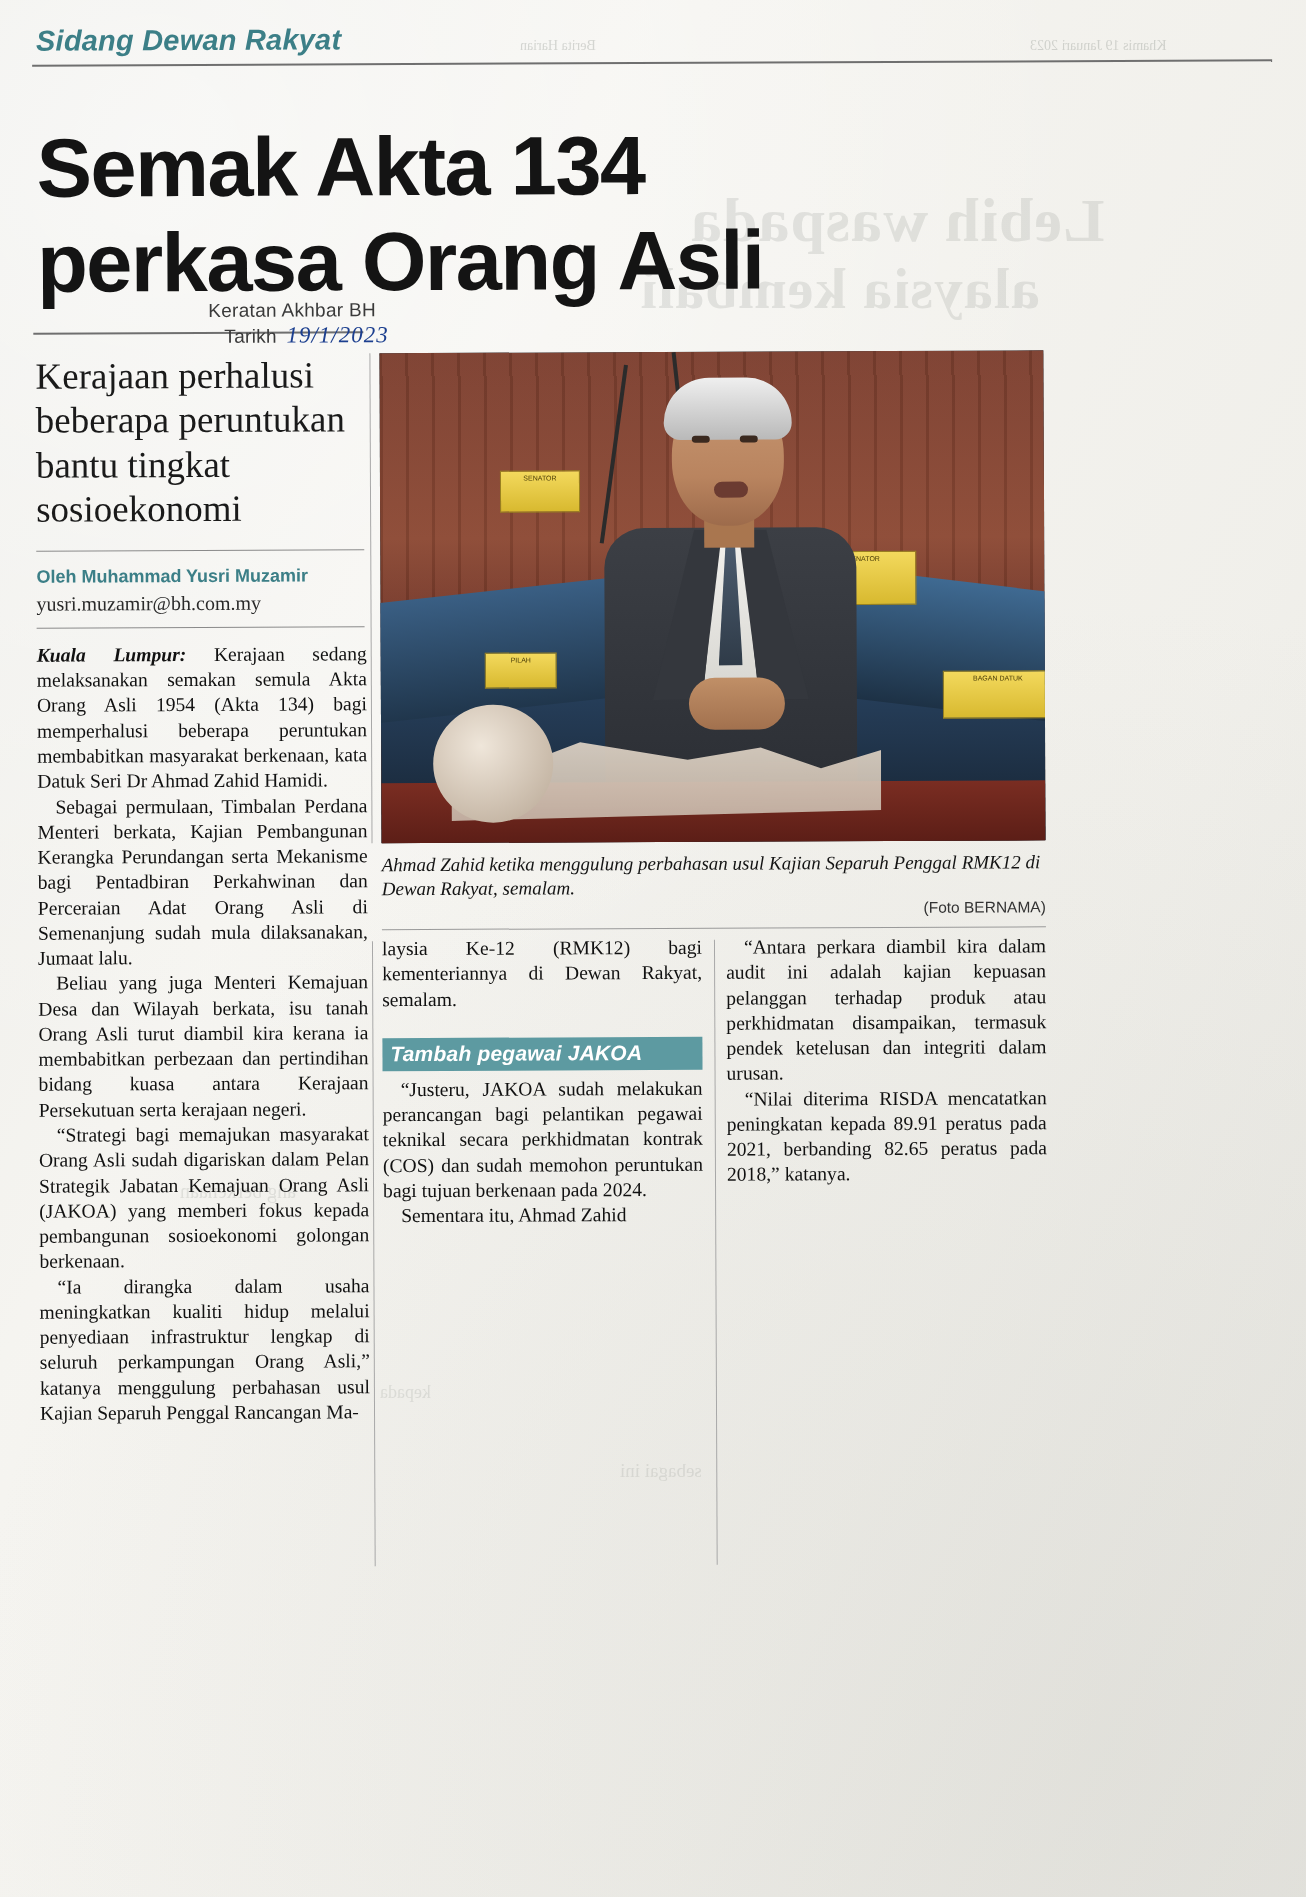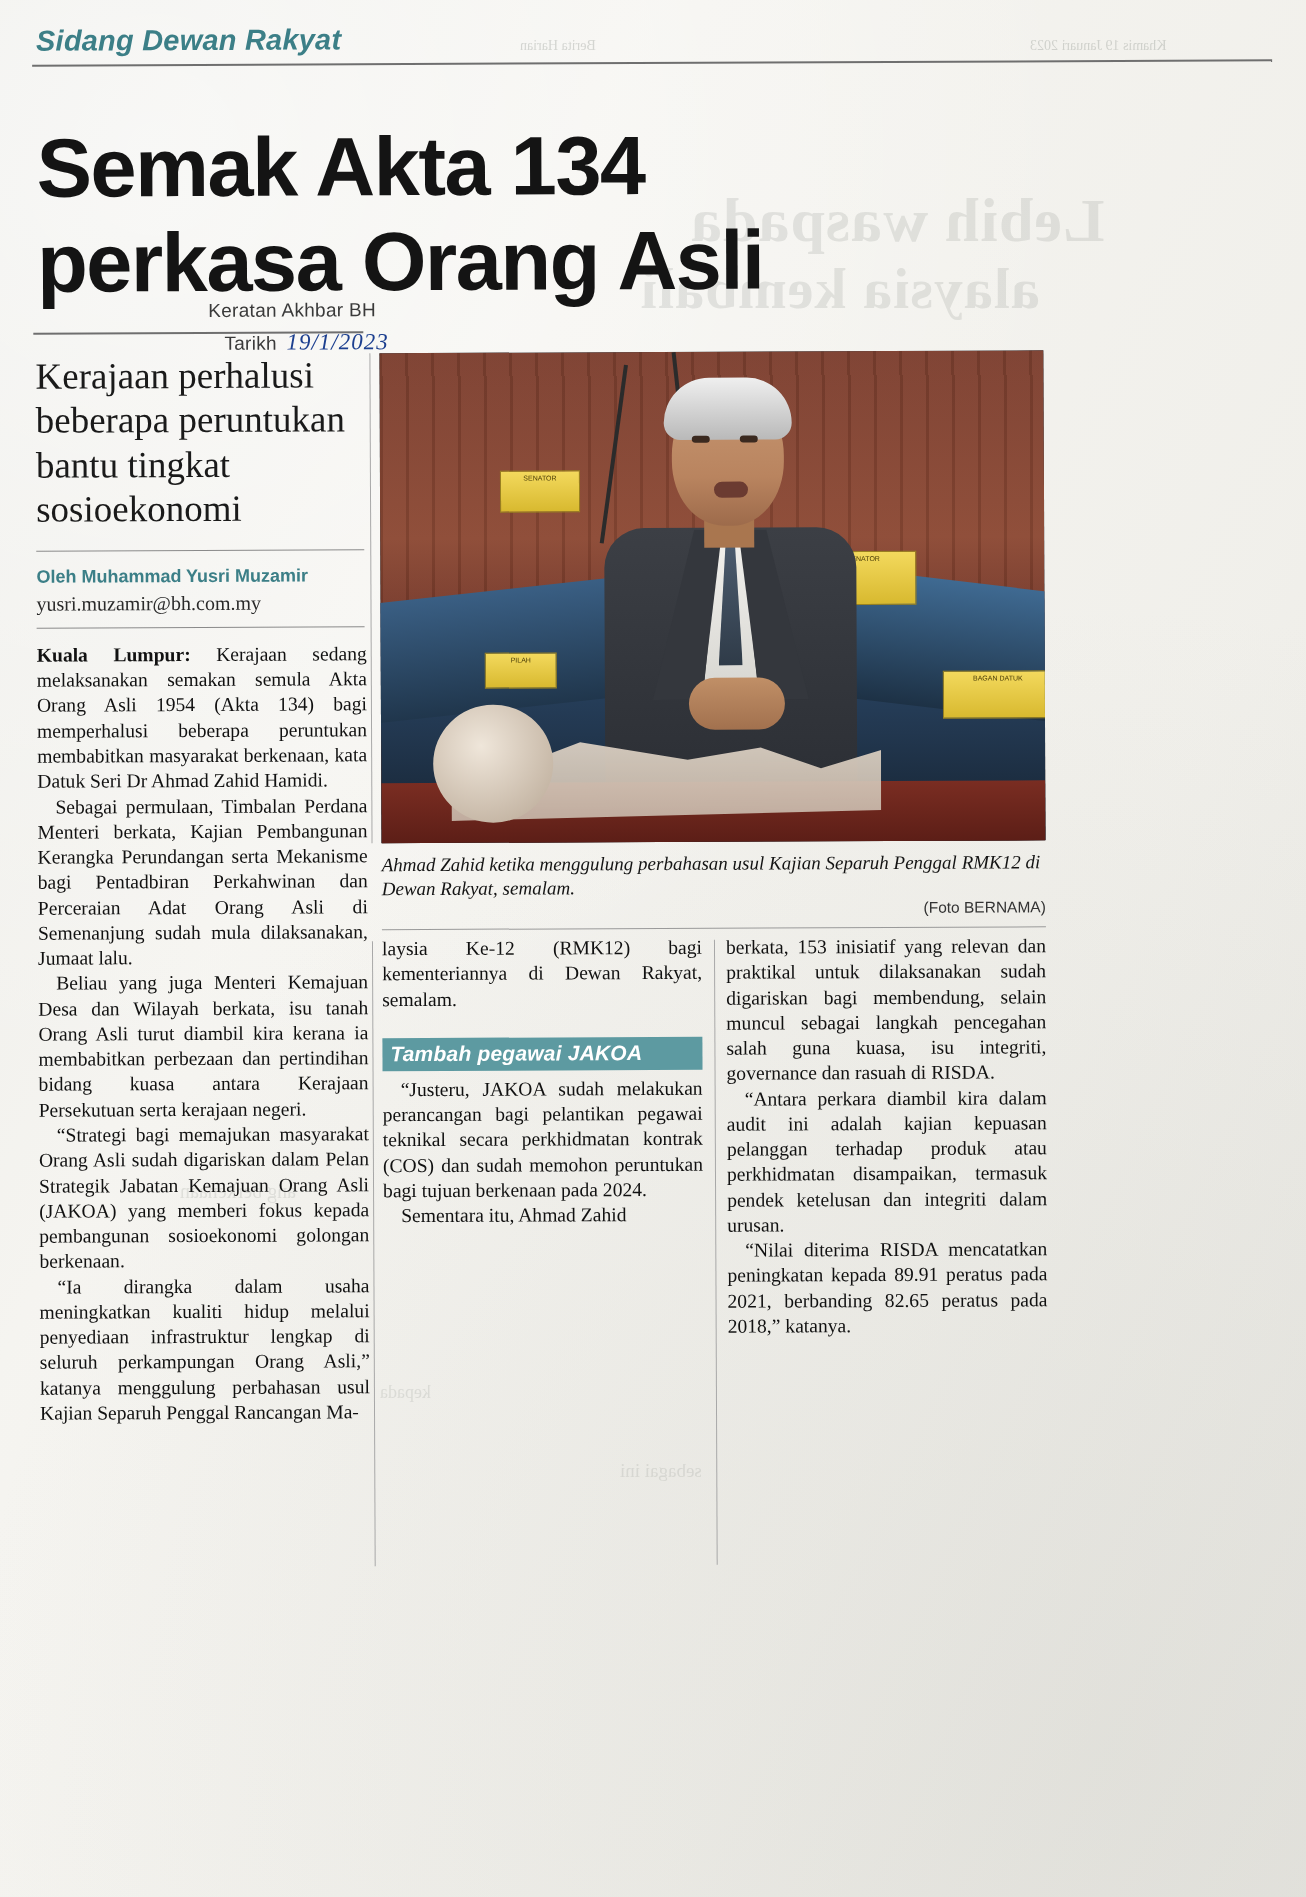--- a/index.html
+++ b/index.html
@@ -109,21 +109,21 @@
   
   .stamp {
     position: absolute;
     top: 298px;
     left: 211px;
     font-family: "Liberation Sans", sans-serif;
     font-size: 19px;
     color: #3a3a3a;
     letter-spacing: 0.3px;
   }
-  .stamp .line2 { margin-top: 8px; margin-left: 16px; }
+  .stamp .line2 { margin-top: 1px; margin-left: 16px; }
   .hand {
     font-family: "Liberation Serif", serif;
     font-size: 23px;
     color: #1c3f8f;
     font-style: italic;
     letter-spacing: 1px;
     margin-left: 4px;
   }
 
   
@@ -168,21 +168,21 @@
 
   .body-text {
     font-family: "Liberation Serif", serif;
     font-size: 19.6px;
     line-height: 1.29;
     text-align: justify;
     color: #111;
   }
   .body-text p { margin: 0; text-indent: 18px; }
   .body-text p.first { text-indent: 0; }
-  .lead-in { font-weight: bold; }
+  .lead-in { font-weight: bold; font-style: italic; }
 
   .col-left .body-text { margin-top: 14px; }
 
   
   .photo {
     position: absolute;
     top: 352px;
     left: 382px;
     width: 664px;
     height: 490px;
@@ -491,19 +491,18 @@
     <div class="sec-label">Tambah pegawai JAKOA</div>
 
     <div class="body-text">
       <p>“Justeru, JAKOA sudah melakukan perancangan bagi pelantikan pegawai teknikal secara perkhidmatan kontrak (COS) dan sudah memohon peruntukan bagi tujuan berkenaan pada 2024.</p>
       <p>Sementara itu, Ahmad Zahid</p>
     </div>
   </div>
 
   <div class="col-right">
     <div class="body-text">
-      <p class="first">berkata, 153 inisiatif yang relevan dan praktikal untuk dilaksanakan sudah digariskan bagi membendung, selain muncul sebagai langkah pencegahan salah guna kuasa, isu integriti, governance dan rasuah di RISDA.</p>
       <p>“Antara perkara diambil kira dalam audit ini adalah kajian kepuasan pelanggan terhadap produk atau perkhidmatan disampaikan, termasuk pendek ketelusan dan integriti dalam urusan.</p>
       <p>“Nilai diterima RISDA mencatatkan peningkatan kepada 89.91 peratus pada 2021, berbanding 82.65 peratus pada 2018,” katanya.</p>
     </div>
   </div>
 
 </div>
 
 </body></html>

